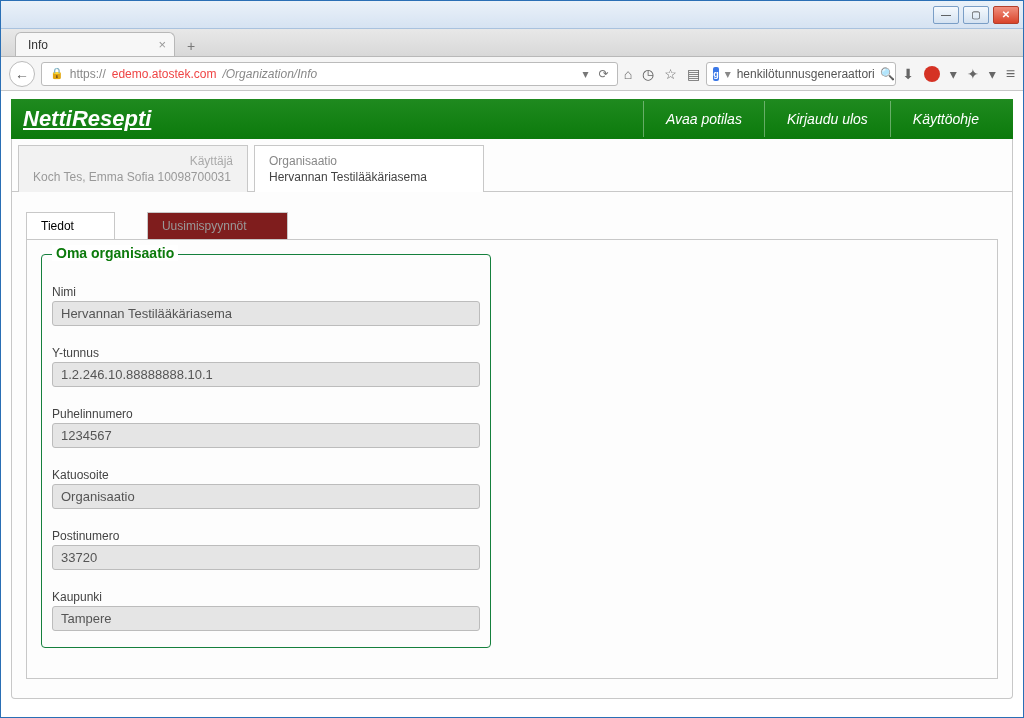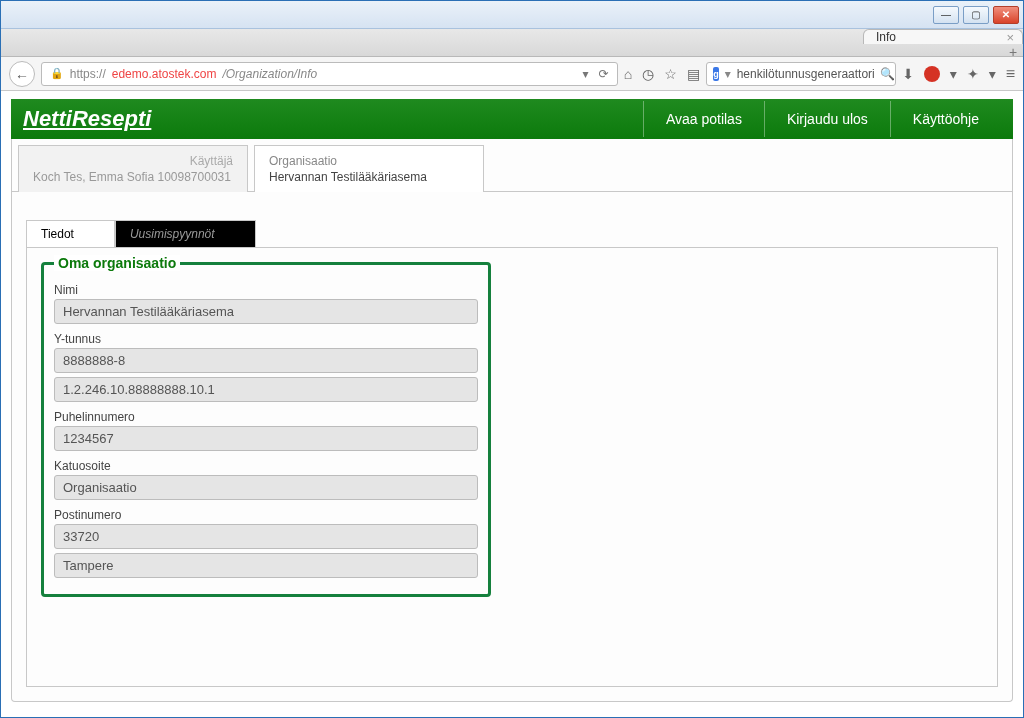--- a/index.html
+++ b/index.html
@@ -6,21 +6,21 @@
   body { background: #f0f0f0; width: 1024px; height: 718px; overflow: hidden; }
 
   
   .window-chrome { border: 1px solid #2a6fb5; background: #fff; width: 1024px; height: 718px; }
   .titlebar { height: 28px; background: linear-gradient(#eaf1f9,#d6e3f2); display: flex; align-items: center; justify-content: flex-end; padding: 0 4px; border-bottom: 1px solid #a9c2de; }
   .winbtns { display: flex; gap: 4px; }
   .winbtn { width: 26px; height: 18px; border: 1px solid #7a9ec6; border-radius: 2px; background: linear-gradient(#f5f9fd,#d4e2f1); display: flex; align-items: center; justify-content: center; font-size: 10px; color: #333; }
   .winbtn.close { background: linear-gradient(#f08f7d,#d9432a); border-color: #b33e2a; color: #fff; font-weight: bold; }
 
   
-  .tabstrip { height: 28px; background: linear-gradient(#e8e8e8,#d8d8d8); display: flex; align-items: flex-end; padding-left: 14px; border-bottom: 1px solid #b8b8b8; flex-direction: column; }
+  .tabstrip { height: 28px; background: linear-gradient(#e8e8e8,#d8d8d8); display: flex; align-items: flex-end; padding-left: 14px; border-bottom: 1px solid #b8b8b8; }
   .tab-browser { height: 24px; background: #f7f7f7; border: 1px solid #b8b8b8; border-bottom: none; border-radius: 6px 6px 0 0; padding: 0 26px 0 12px; display: flex; align-items: center; font-size: 12px; color: #333; position: relative; min-width: 160px; }
   .tab-browser .tab-x { position: absolute; right: 8px; color: #999; font-size: 13px; }
   .tab-plus { margin-left: 6px; width: 20px; height: 20px; display: flex; align-items: center; justify-content: center; color: #777; font-size: 14px; }
 
   
   .urlbar { height: 34px; background: #f5f5f5; border-bottom: 1px solid #c8c8c8; display: flex; align-items: center; padding: 0 8px; gap: 6px; }
   .nav-arrow { width: 26px; height: 26px; border: 1px solid #bbb; border-radius: 50%; display: flex; align-items: center; justify-content: center; color: #555; background: #fff; font-size: 14px; }
   .urlfield { flex: 1; height: 24px; border: 1px solid #bbb; border-radius: 3px; background: #fff; display: flex; align-items: center; padding: 0 8px; font-size: 12px; color: #666; gap: 6px; }
   .urlfield .lock { color: #888; font-size: 11px; }
   .urlfield .host { color: #ef4444; }
@@ -32,46 +32,46 @@
   .abp { width: 16px; height: 16px; background: #d53224; border-radius: 50%; display: inline-block; }
   .menu-icon { font-size: 16px; }
 
   
   .page { padding: 8px 10px; }
 
   
   .app-header { background: linear-gradient(#1f8a1f,#0c7a0c); height: 40px; display: flex; align-items: center; padding: 0 12px; }
   .app-title { color: #fff; font-size: 22px; font-weight: bold; font-style: italic; text-decoration: underline; }
   .app-nav { margin-left: auto; display: flex; }
-  .app-nav .link { color: #fff; font-size: 14px; padding: 8px 22px; border-left: 1px solid rgba(255,255,255,0.35); height: 36px; display: flex; align-items: center; }
+  .app-nav .link { color: #fff; font-size: 14px; padding: 8px 22px; border-left: 1px solid rgba(255,255,255,0.35); height: 36px; display: flex; align-items: center; font-style: italic; }
 
   
   .panel { background: #fdfdfd; border: 1px solid #c8c8c8; border-top: none; border-radius: 0 0 4px 4px; padding: 0; min-height: 560px; }
 
   
   .context-tabs { display: flex; border-bottom: 1px solid #c8c8c8; }
   .ctx-tab { border: 1px solid #c8c8c8; border-bottom: none; margin: 6px 0 -1px 6px; padding: 8px 14px; font-size: 12px; background: #fff; min-width: 230px; }
   .ctx-tab.inactive { background: #f2f2f2; color: #888; }
   .ctx-tab .small { color: #888; }
   .ctx-tab.inactive .small { color: #aaa; text-align: right; }
   .ctx-tab .main { color: #444; margin-top: 2px; }
   .ctx-tab.inactive .main { color: #999; }
 
   
-  .subtabs { display: flex; margin: 28px 0 0 14px; }
+  .subtabs { display: flex; margin: 20px 0 0 14px; gap: 32px; }
   .subtab { border: 1px solid #c8c8c8; border-bottom: none; padding: 6px 40px 6px 14px; font-size: 12px; background: #fff; margin-right: 0; position: relative; }
-  .subtab.inactive { background: #000000; color: #999; font-style: italic; }
+  .subtab.inactive { background: #7f1d1d; color: #999; }
 
   
   .content-box { border: 1px solid #c8c8c8; margin: 0 14px 14px 14px; padding: 14px; border-top-left-radius: 0; min-height: 440px; }
 
   
-  .org-fieldset { border: 3px solid #15803d; border-radius: 4px; padding: 10px 10px 12px 10px; width: 450px; position: relative; }
+  .org-fieldset { border: 1px solid #15803d; border-radius: 4px; padding: 10px 10px 12px 10px; width: 450px; position: relative; }
   .org-fieldset .legend { position: absolute; top: -10px; left: 10px; background: #fff; padding: 0 4px; color: #0c7a0c; font-weight: bold; font-size: 14px; }
-  .fld-label { font-size: 12px; color: #444; margin-top: 8px; }
+  .fld-label { font-size: 12px; color: #444; margin-top: 20px; }
   .fld-value { background: #e5e5e5; border: 1px solid #bcbcbc; border-radius: 3px; padding: 4px 8px; font-size: 13px; color: #555; margin: 2px 0 4px 0; }
 </style>
 </head>
 <body>
 
 <div class="window-chrome">
 
   <div class="titlebar">
     <div class="winbtns">
       <div class="winbtn">—</div>
@@ -151,32 +151,32 @@
       </div>
 
       <div class="content-box">
         <div class="org-fieldset">
           <div class="legend">Oma organisaatio</div>
 
           <div class="fld-label">Nimi</div>
           <div class="fld-value">Hervannan Testilääkäriasema</div>
 
           <div class="fld-label">Y-tunnus</div>
-          <div class="fld-value">8888888-8</div>
 
           <div class="fld-value">1.2.246.10.88888888.10.1</div>
 
           <div class="fld-label">Puhelinnumero</div>
           <div class="fld-value">1234567</div>
 
           <div class="fld-label">Katuosoite</div>
           <div class="fld-value">Organisaatio</div>
 
           <div class="fld-label">Postinumero</div>
           <div class="fld-value">33720</div>
 
+          <div class="fld-label">Kaupunki</div>
           <div class="fld-value">Tampere</div>
         </div>
       </div>
 
     </div>
   </div>
 </div>
 
 </body></html>

